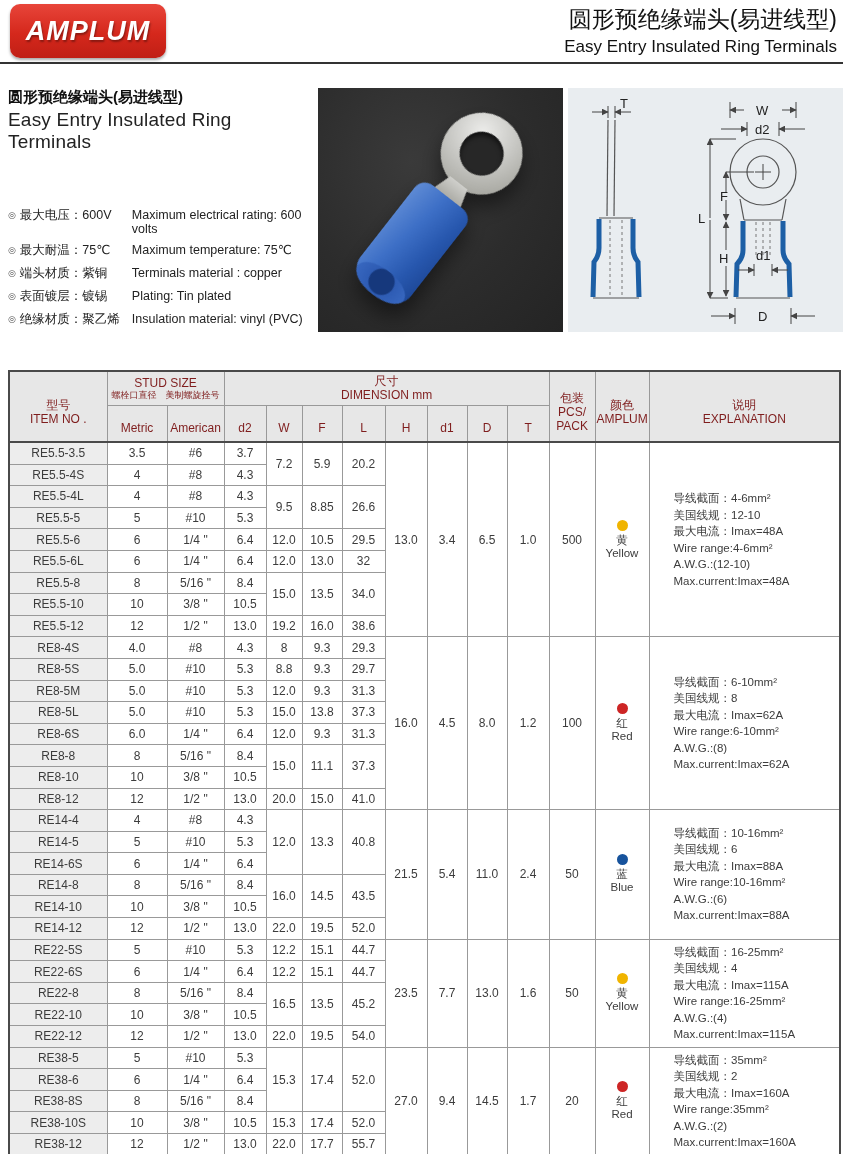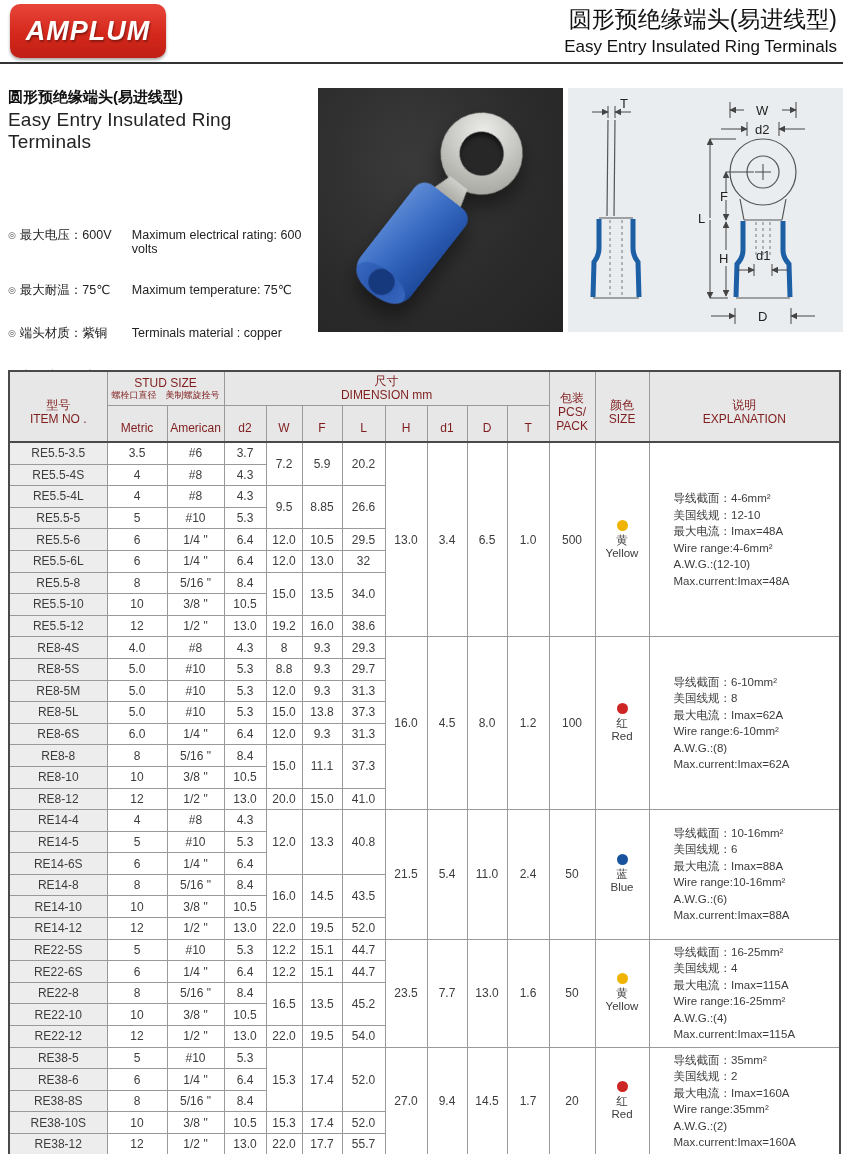--- a/index.html
+++ b/index.html
@@ -17,21 +17,21 @@
   .hdr-en{font-size:17px;color:#111;margin-top:2px;}
   .hdr-rule{position:absolute;left:0;right:0;top:62px;border-top:2px solid #333;}
 
   
   .info{position:absolute;left:8px;top:88px;width:305px;}
   .info-cn{font-size:15px;font-weight:bold;color:#111;}
   .info-en{font-size:19px;color:#222;margin-top:2px;letter-spacing:.2px;}
   .specs{margin-top:54px;}
   .spec-row{display:flex;align-items:baseline;font-size:12.5px;margin-bottom:6px;color:#222;}
   .bullet{font-size:9px;color:#555;margin-right:4px;position:relative;top:-1px;}
-  .spec-cn{width:112px;flex:none;margin-top:20px;}
+  .spec-cn{width:112px;flex:none;}
   .spec-en{flex:1;}
   .certs{display:flex;align-items:center;margin-top:9px;gap:10px;}
   .ce{font-size:30px;font-weight:bold;letter-spacing:3px;color:#111;}
   .sgs{position:relative;width:27px;height:27px;border:2.5px solid #111;border-radius:50%;
        display:flex;align-items:center;justify-content:center;font-weight:bold;font-size:14px;color:#111;}
   .sgs i{position:absolute;bottom:-5px;right:-3px;font-style:normal;font-size:5px;letter-spacing:0;}
   .rohs{font-size:24px;font-weight:bold;color:#111;letter-spacing:1px;}
 
   
   .photo{position:absolute;left:318px;top:88px;width:245px;height:244px;
@@ -236,21 +236,21 @@
       <td colspan="2">
         <div>STUD SIZE</div>
         <div class="tiny">螺栓口直径　美制螺旋拴号</div>
       </td>
       <td colspan="8" class="pre">尺寸
 DIMENSION mm</td>
       <td rowspan="2" class="pre">包装
 PCS/
 PACK</td>
       <td rowspan="2" class="pre">颜色
-SIZE</td>
+AMPLUM</td>
       <td rowspan="2" class="pre">说明
 EXPLANATION</td>
     </tr>
     <tr>
       <td>Metric</td>
       <td>American</td>
       <td>d2</td>
       <td>W</td>
       <td>F</td>
       <td>L</td>

